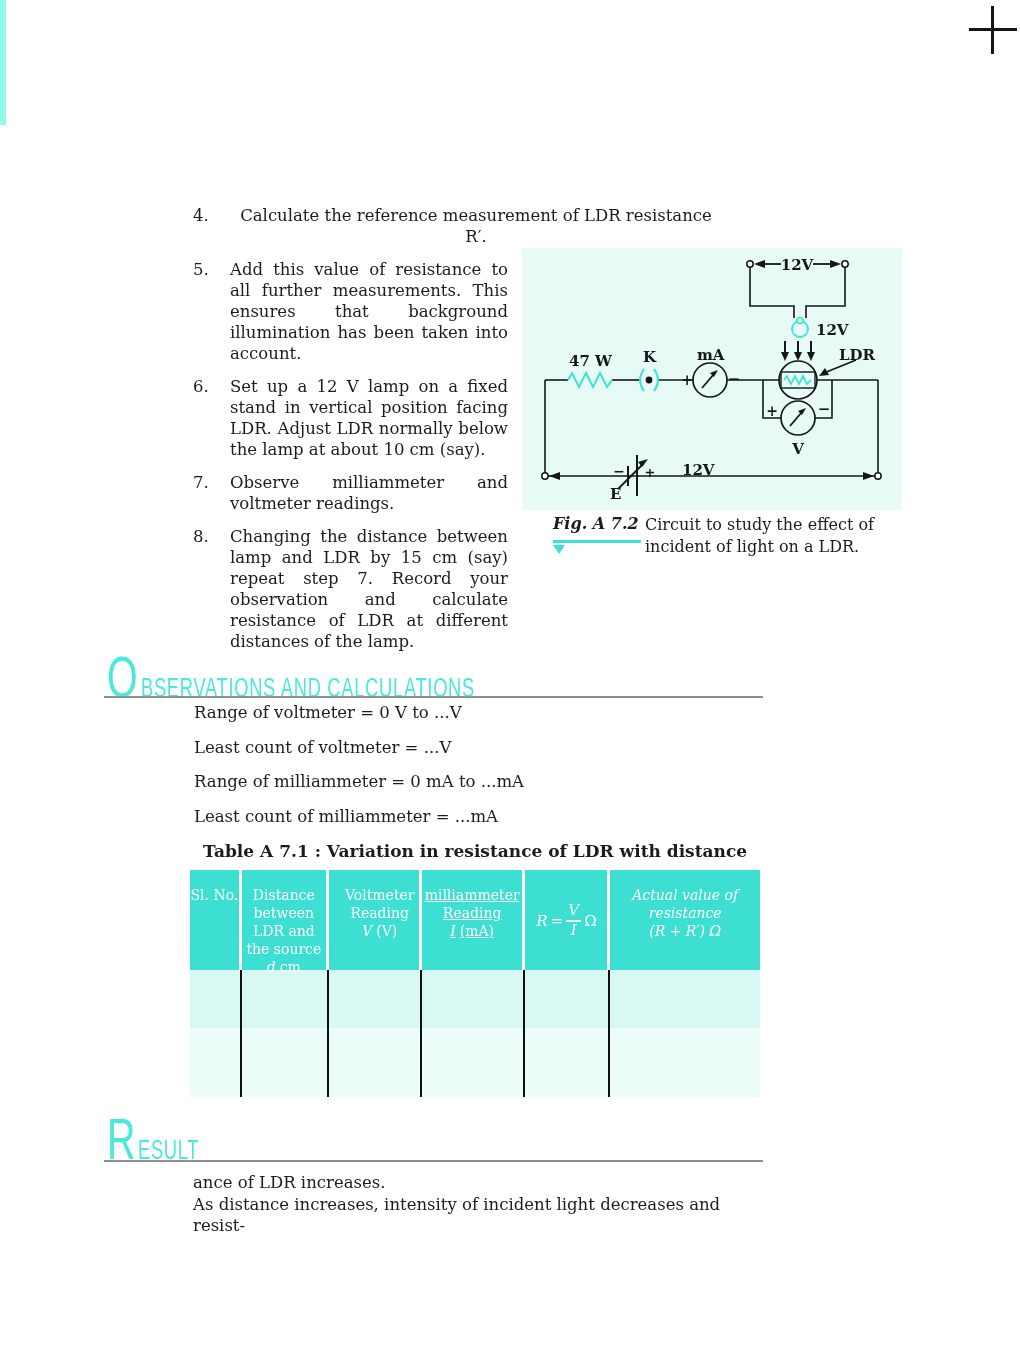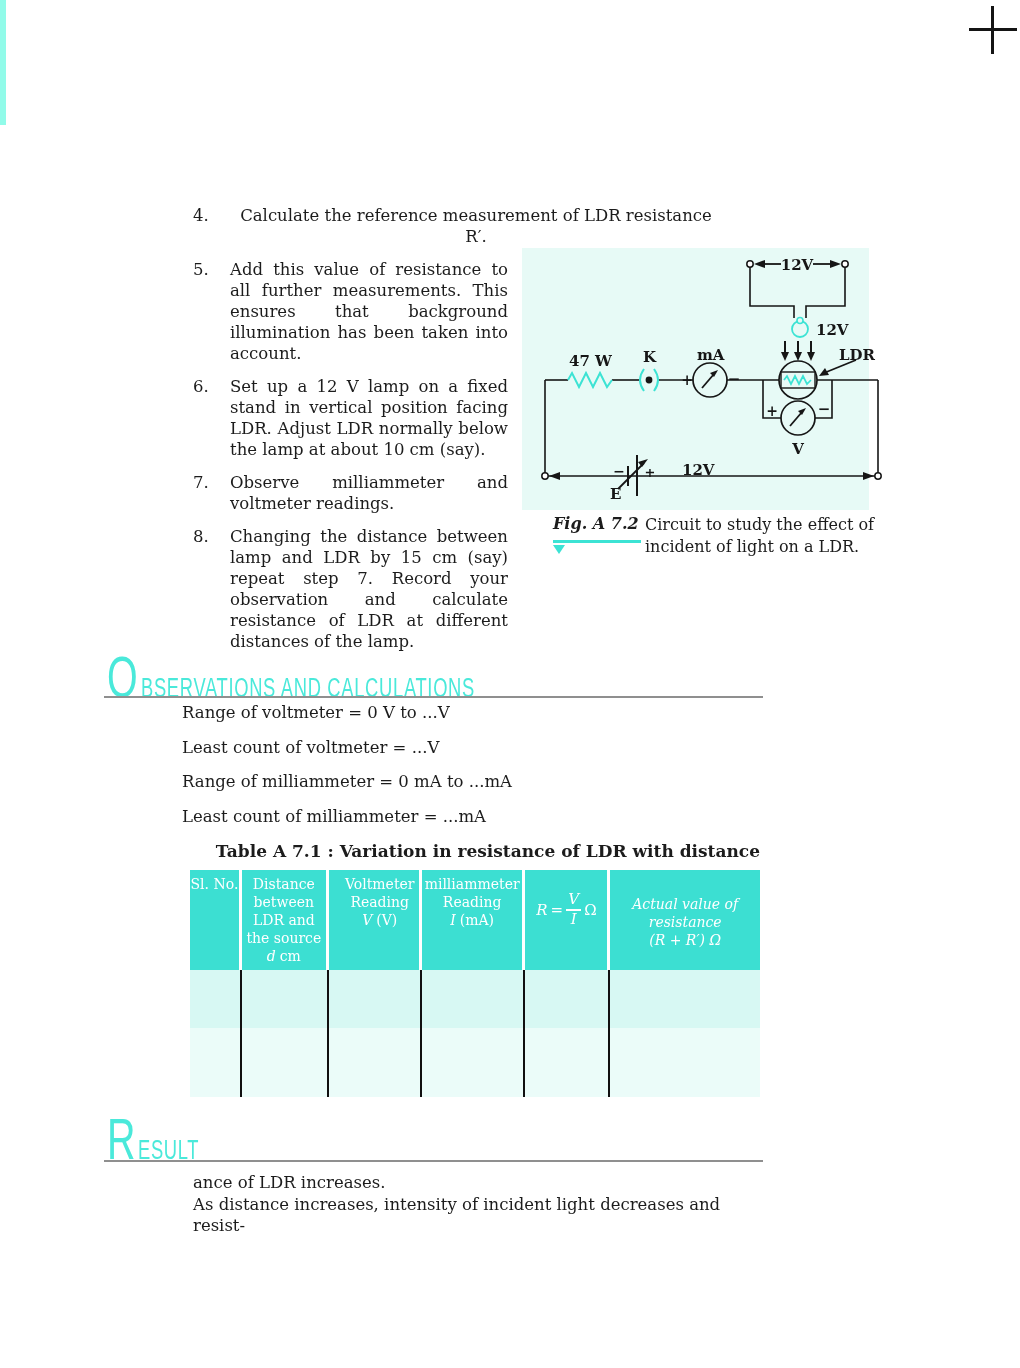--- a/index.html
+++ b/index.html
@@ -16,62 +16,62 @@
   .crop-v{left:991px;top:6px;width:3px;height:48px;background:#141414;}
 
   
   .steps{left:193px;top:205px;width:530px;font-size:16.5px;line-height:21px;}
   .step{position:relative;margin-bottom:12px;}
   .step-num{position:absolute;left:0;top:0;}
   .step-text{margin-left:37px;width:278px;text-align:justify;}
   .step-text.full{width:492px;text-align:center;}
 
   
-  .fig-box{left:522px;top:248px;width:347px;height:262px;background:#e7faf6;}
+  .fig-box{left:522px;top:248px;width:380px;height:262px;background:#e7faf6;}
   .fig-caption-label{left:553px;top:514px;width:90px;font-weight:bold;font-style:italic;font-size:16px;}
   .cap-underline{left:553px;top:540px;width:88px;height:3px;background:#3ce3d4;}
   .cap-tri{left:553px;top:545px;width:0;height:0;border-left:6px solid transparent;
            border-right:6px solid transparent;border-top:9px solid #3ce3d4;}
   .fig-caption-text{left:645px;top:514px;width:250px;font-size:16px;line-height:22px;}
 
   
   .section-head{display:flex;align-items:baseline;color:#4ae9da;
     font-family:"Liberation Sans",sans-serif;white-space:nowrap;}
   .section-head .initial{display:inline-block;font-size:58px;line-height:1;
     transform:scaleX(.68);transform-origin:0 100%;margin-right:-11px;font-weight:400;}
   .section-head .rest{display:inline-block;font-size:27px;letter-spacing:1px;
     transform:scaleX(.68);transform-origin:0 100%;font-weight:400;}
   .head-obs{left:107px;top:648px;}
   .head-res{left:107px;top:1110px;}
   .rule{height:2px;background:#8f8f8f;}
   .rule-obs{left:104px;top:696px;width:659px;}
   .rule-res{left:104px;top:1160px;width:659px;}
 
   
-  .obs-lines{left:182px;top:703px;width:560px;font-size:16.5px;}
+  .obs-lines{left:194px;top:703px;width:560px;font-size:16.5px;}
   .obs-line{height:34.5px;}
 
   
-  .table-title{left:190px;top:841px;width:570px;text-align:right;font-weight:bold;font-size:17px;}
+  .table-title{left:190px;top:841px;width:570px;text-align:center;font-weight:bold;font-size:17px;}
   .t-wrap{left:190px;top:870px;width:570px;}
   .t-head{display:flex;background:#3cdfd2;height:100px;}
   .th{color:#ffffff;font-size:14px;line-height:18px;text-align:center;
-      padding-top:5px;box-sizing:border-box;border-right:3px solid #ffffff;}
+      padding-top:16px;box-sizing:border-box;border-right:3px solid #ffffff;}
   .th:last-child{border-right:none;}
   .th-line{display:flex;justify-content:center;gap:4px;}
   .formula{display:flex;justify-content:center;align-items:center;gap:3px;
       height:70px;font-size:15px;font-style:italic;}
   .frac{display:inline-flex;flex-direction:column;align-items:center;line-height:1.05;}
   .frac .bar{height:1.5px;background:#ffffff;width:15px;margin:1.5px 0;}
   .t-row{display:flex;}
   .t-row.r1{height:58px;background:#d7f8f3;}
   .t-row.r2{height:69px;background:#ebfcf9;}
   .td{box-sizing:border-box;border-right:2px solid #101010;}
   .td:last-child{border-right:none;}
-  .w1{width:55px;}.w2{width:92px;}.w3{width:86px;margin-left:12px;}.w4{width:110px;}.w5{width:90px;}.w6{width:159px;margin-top:20px;}
+  .w1{width:55px;}.w2{width:92px;}.w3{width:86px;margin-left:12px;}.w4{width:110px;text-decoration:underline;}.w5{width:90px;}.w6{width:159px;}
   .italic{font-style:italic;}
 
   
   .result-text{left:193px;top:1172px;width:580px;font-size:16.5px;line-height:21.5px;}
 
   
   svg text{font-family:"DejaVu Serif","Liberation Serif",serif;font-weight:bold;fill:#161616;}
 </style>
 </head>
 <body>

